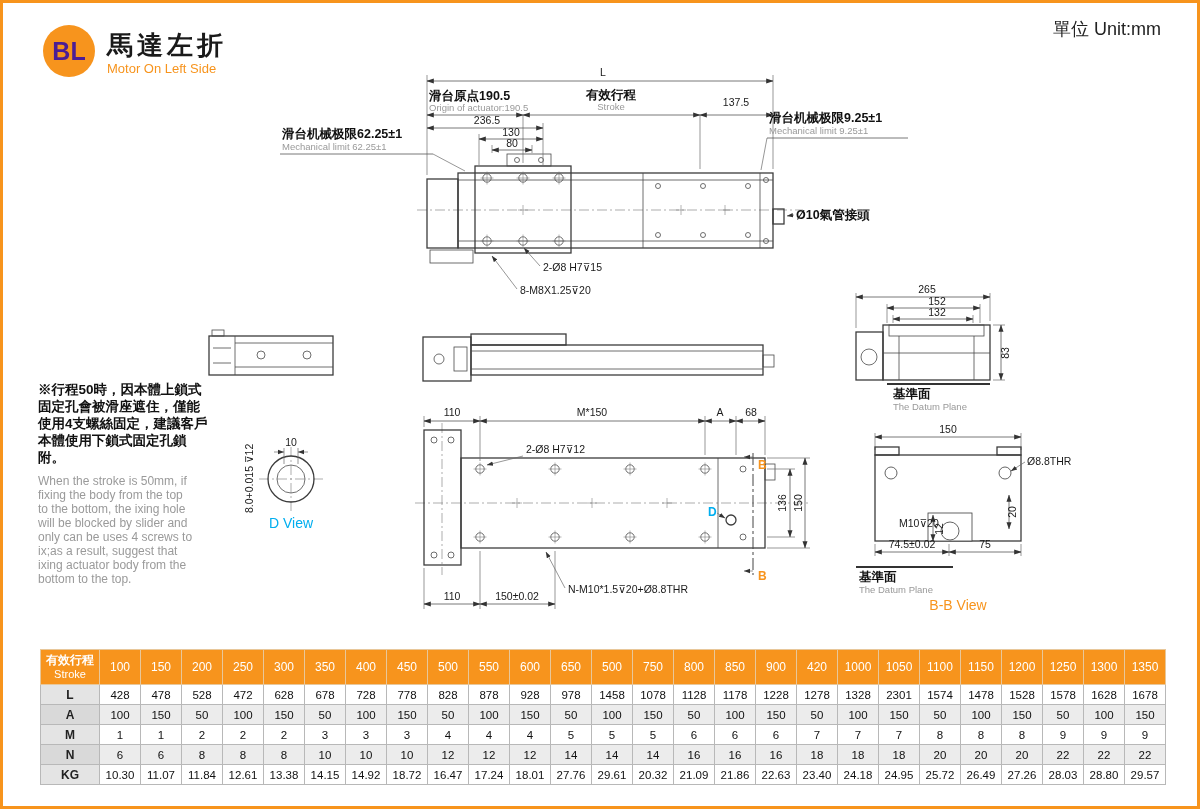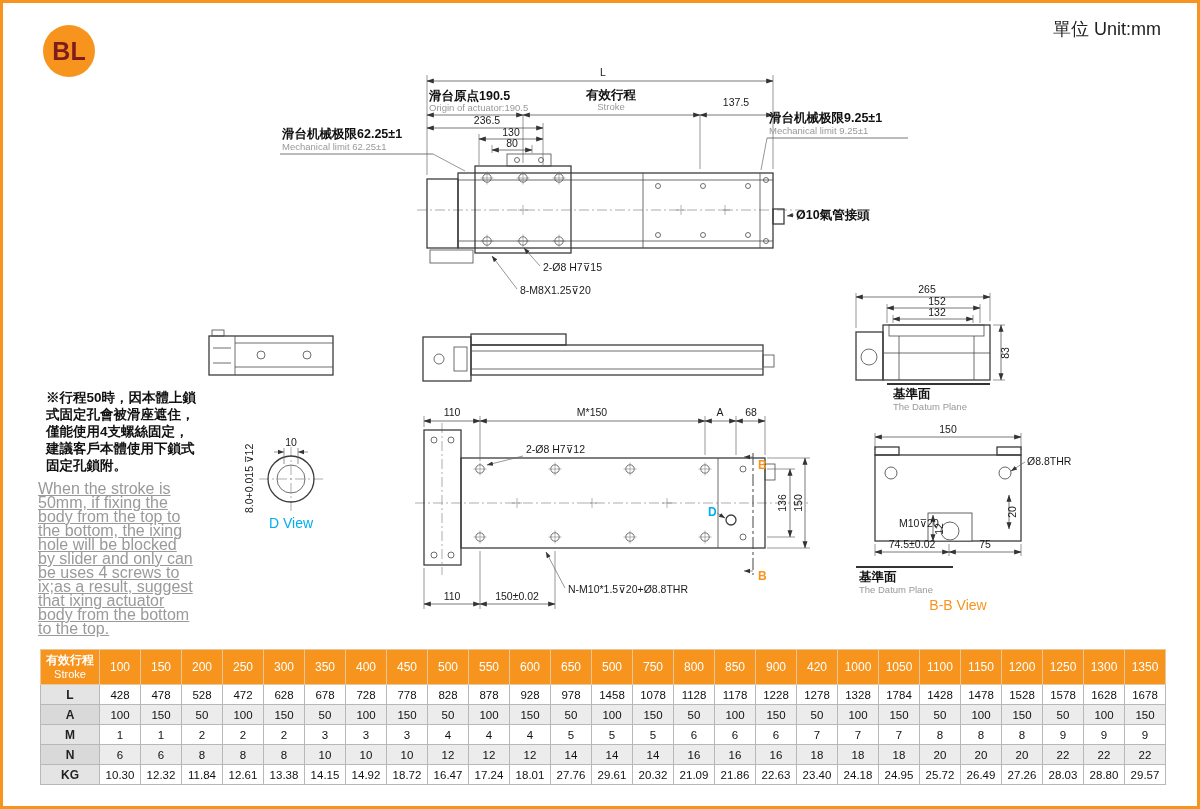--- a/index.html
+++ b/index.html
@@ -1,26 +1,26 @@
 <!DOCTYPE html>
 <html><head>
 <meta charset="utf-8">
 <style>
   html,body{margin:0;padding:0;background:#fff;}
   .page{position:relative;width:1194px;height:803px;border:3px solid #F7941D;background:#fff;overflow:hidden;font-family:"Liberation Sans",sans-serif;}
   
-  .logo{position:absolute;left:40px;top:22px;width:52px;height:52px;border-radius:50%;background:#F7941D;display:flex;align-items:center;justify-content:center;color:#7f1d1d;font-size:25px;font-weight:bold;}
+  .logo{position:absolute;left:40px;top:22px;width:52px;height:52px;border-radius:50%;background:#F7941D;display:flex;align-items:center;justify-content:center;color:#4c1d95;font-size:25px;font-weight:bold;}
   .title-block{position:absolute;left:104px;top:28px;}
   .title-zh{font-size:26px;font-weight:bold;color:#1a1a1a;letter-spacing:4px;line-height:28px;}
   .title-en{font-size:13px;color:#F7941D;margin-top:2px;}
   .unit{position:absolute;right:36px;top:14px;font-size:18px;color:#222;}
   
   .note{position:absolute;left:35px;top:378px;width:170px;}
-  .note-zh{margin:8px;font-size:13.5px;font-weight:bold;color:#111;line-height:17px;}
-  .note-en{margin:8px 12px 0 0;font-size:16px;color:#9a9a9a;line-height:14px;text-decoration:underline;}
+  .note-zh{margin:0;font-size:13.5px;font-weight:bold;color:#111;line-height:17px;}
+  .note-en{margin:8px 12px 0 0;font-size:12px;color:#9a9a9a;line-height:14px;}
   
   svg.drawing{position:absolute;left:0;top:0;}
   .ol{fill:none;stroke:#3c3c3c;stroke-width:1.3;}
   .tl{fill:none;stroke:#4a4a4a;stroke-width:0.8;}
   .xl{fill:none;stroke:#6a6a6a;stroke-width:0.7;}
   .dl{fill:none;stroke:#555;stroke-width:0.8;}
   .cl{fill:none;stroke:#8a8a8a;stroke-width:0.7;stroke-dasharray:10 3 2 3;}
   .sl{fill:none;stroke:#444;stroke-width:1;stroke-dasharray:12 3 3 3;}
   .hl{stroke:#777;stroke-width:0.55;}
   text.dim{font:10.5px "Liberation Sans",sans-serif;fill:#1a1a1a;}
@@ -41,20 +41,24 @@
   .stroke-table tbody tr:nth-child(even) td{background:#ececec;}
   .stroke-table tbody tr:nth-child(even) th{background:#d9d9d9;}
 </style>
 </head>
 <body>
 
 <div class="page">
 
   <div class="logo">
     <span>BL</span>
+  </div>
+  <div class="title-block">
+    <div class="title-zh">馬達左折</div>
+    <div class="title-en">Motor On Left Side</div>
   </div>
   <div class="unit">單位 Unit:mm</div>
 
   <svg class="drawing" width="1200" height="642" viewBox="0 0 1200 642">
     <defs>
       <marker id="ae" viewBox="0 0 10 10" refX="9.5" refY="5" markerWidth="9" markerHeight="9" orient="auto-start-reverse">
         <path d="M0,1.5 L10,5 L0,8.5 z" fill="#333"></path>
       </marker>
       <pattern id="hatch" width="7" height="7" patternTransform="rotate(45)" patternUnits="userSpaceOnUse">
         <line x1="0" y1="0" x2="0" y2="7" stroke="#9a9a9a" stroke-width="1"></line>
@@ -375,22 +379,22 @@
           <td>878</td>
           <td>928</td>
           <td>978</td>
           <td>1458</td>
           <td>1078</td>
           <td>1128</td>
           <td>1178</td>
           <td>1228</td>
           <td>1278</td>
           <td>1328</td>
-          <td>1784</td>
-          <td>1428</td>
+          <td>2301</td>
+          <td>1574</td>
           <td>1478</td>
           <td>1528</td>
           <td>1578</td>
           <td>1628</td>
           <td>1678</td>
         </tr>
         <tr>
           <th>A</th>
           <td>100</td>
           <td>150</td>
@@ -473,21 +477,21 @@
           <td>20</td>
           <td>20</td>
           <td>20</td>
           <td>22</td>
           <td>22</td>
           <td>22</td>
         </tr>
         <tr>
           <th>KG</th>
           <td>10.30</td>
-          <td>12.32</td>
+          <td>11.07</td>
           <td>11.84</td>
           <td>12.61</td>
           <td>13.38</td>
           <td>14.15</td>
           <td>14.92</td>
           <td>18.72</td>
           <td>16.47</td>
           <td>17.24</td>
           <td>18.01</td>
           <td>27.76</td>

